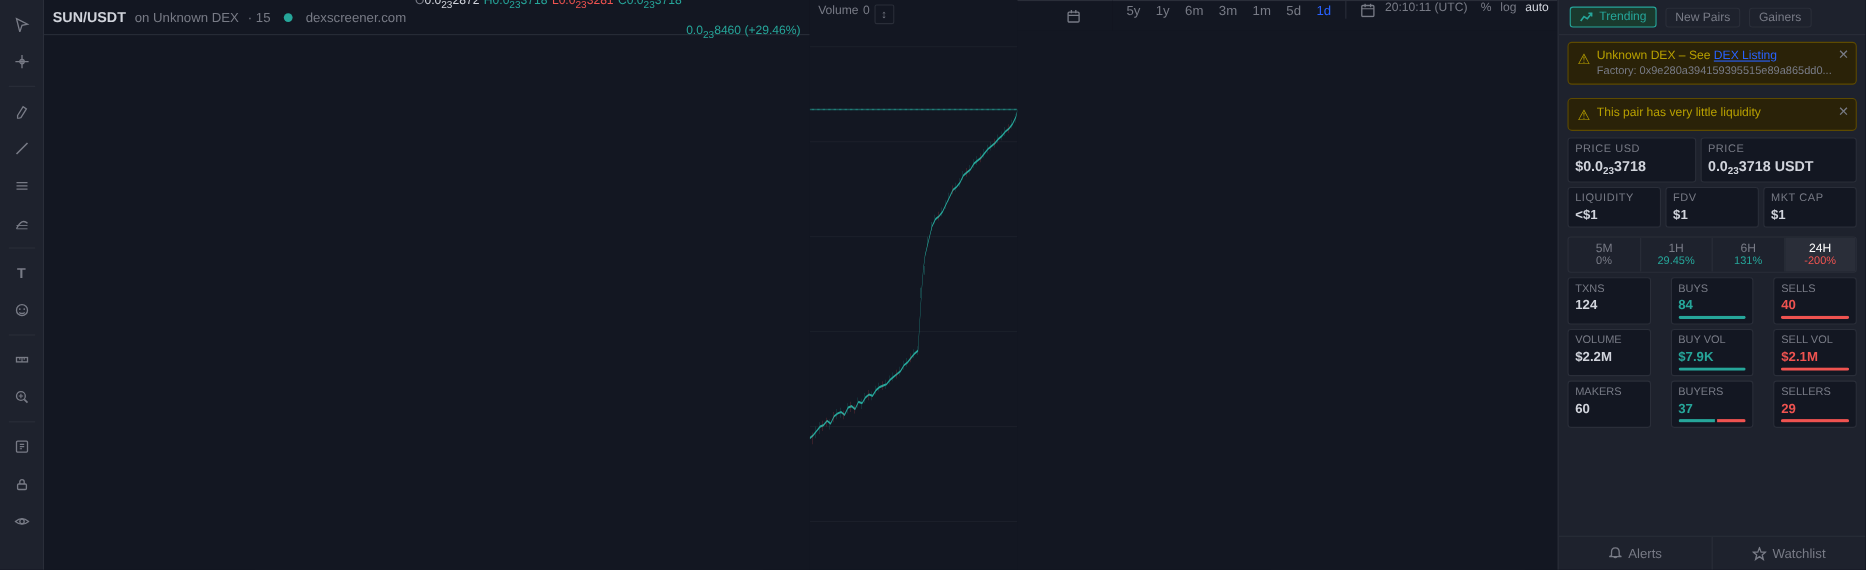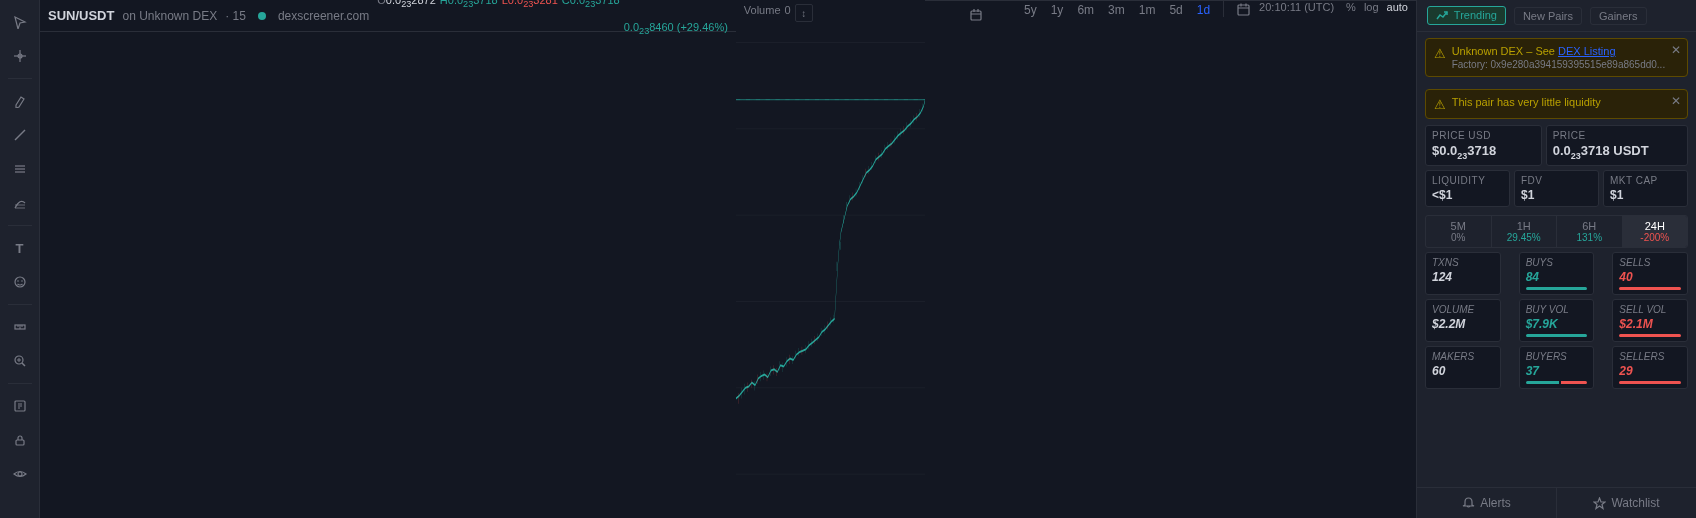--- a/index.html
+++ b/index.html
@@ -337,21 +337,20 @@
 
     
     .metrics-section {
       padding: 0 8px 4px;
     }
     .metrics-grid {
       display: grid;
       grid-template-columns: 1fr 1fr 1fr;
       gap: 18px;
       margin-bottom: 4px;
-      font-style: italic;
     }
     .metric-card {
       background: #131722;
       border: 1px solid #2a2e39;
       border-radius: 3px;
       padding: 4px 6px;
     }
     .metric-label {
       color: #787b86;
       font-size: 10px;

